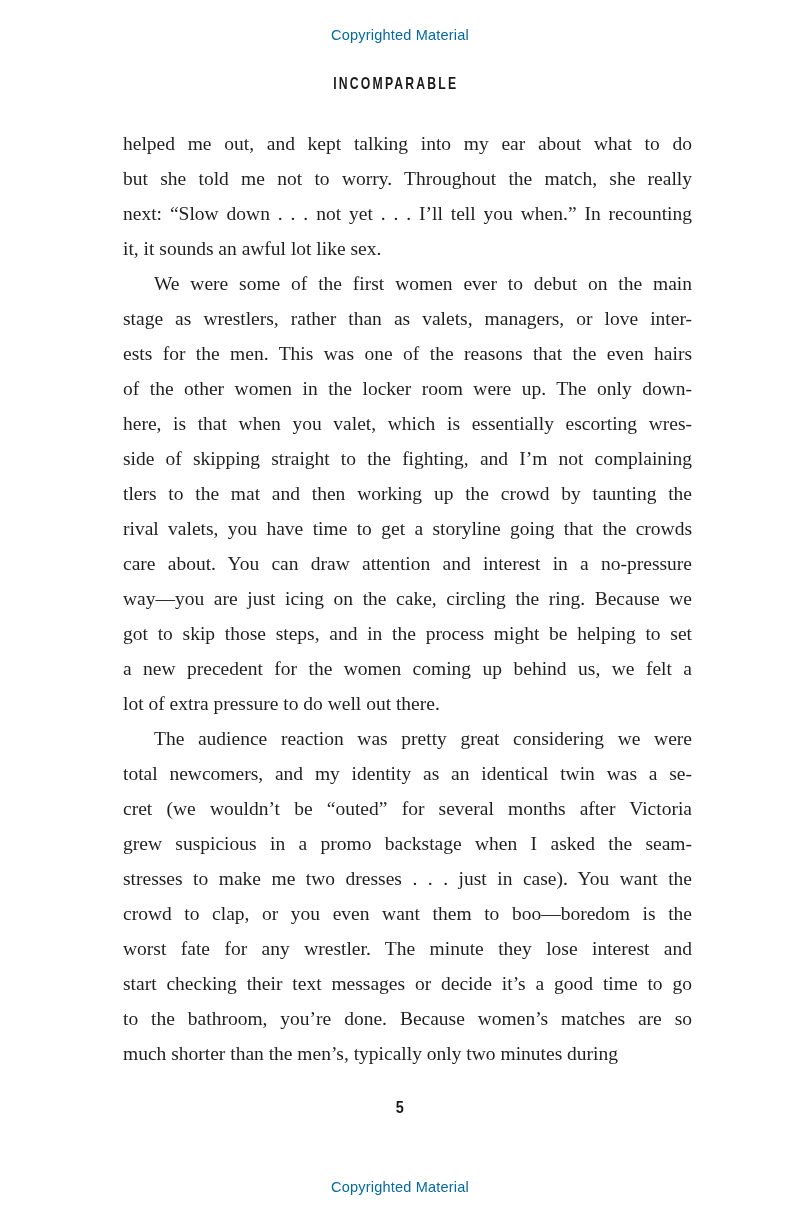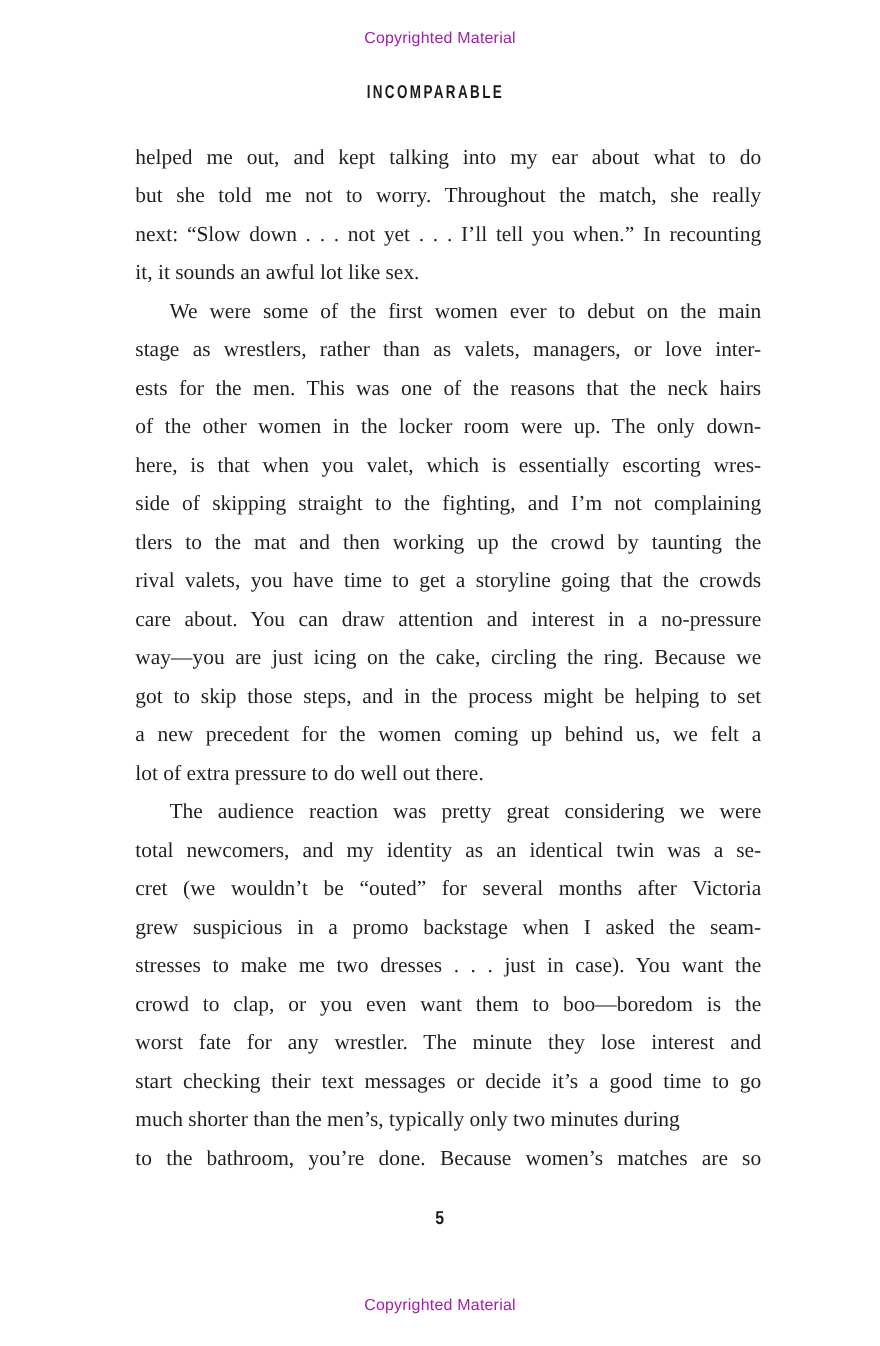--- a/index.html
+++ b/index.html
@@ -17,21 +17,21 @@
   }
   .copyright {
     position: absolute;
     left: 0;
     width: 800px;
     text-align: center;
     font-family: "Liberation Sans", "DejaVu Sans", sans-serif;
     font-size: 14.5px;
     font-weight: 400;
     letter-spacing: 0.2px;
-    color: #a21caf;
+    color: #0369a1;
   }
   .copyright.top { top: 27px; }
   .copyright.bottom { top: 1179px; }
   .running-head {
     position: absolute;
     top: 74px;
     left: 0;
     width: 792px;
     text-align: center;
     color: #1a1a1a;
@@ -94,41 +94,41 @@
     <span class="condensed">INCOMPARABLE</span>
   </div>
 
   <div class="text-block">
       <div class="line">helped me out, and kept talking into my ear about what to do</div>
       <div class="line">but she told me not to worry. Throughout the match, she really</div>
       <div class="line">next: “Slow down . . . not yet . . . I’ll tell you when.” In recounting</div>
       <div class="line last">it, it sounds an awful lot like sex.</div>
       <div class="line indent">We were some of the first women ever to debut on the main</div>
       <div class="line">stage as wrestlers, rather than as valets, managers, or love inter-</div>
-      <div class="line">ests for the men. This was one of the reasons that the neck hairs</div>
+      <div class="line">ests for the men. This was one of the reasons that the even hairs</div>
       <div class="line">of the other women in the locker room were up. The only down-</div>
       <div class="line">here, is that when you valet, which is essentially escorting wres-</div>
       <div class="line">side of skipping straight to the fighting, and I’m not complaining</div>
       <div class="line">tlers to the mat and then working up the crowd by taunting the</div>
       <div class="line">rival valets, you have time to get a storyline going that the crowds</div>
       <div class="line">care about. You can draw attention and interest in a no-pressure</div>
       <div class="line">way—you are just icing on the cake, circling the ring. Because we</div>
       <div class="line">got to skip those steps, and in the process might be helping to set</div>
       <div class="line">a new precedent for the women coming up behind us, we felt a</div>
       <div class="line last">lot of extra pressure to do well out there.</div>
       <div class="line indent">The audience reaction was pretty great considering we were</div>
       <div class="line">total newcomers, and my identity as an identical twin was a se-</div>
       <div class="line">cret (we wouldn’t be “outed” for several months after Victoria</div>
       <div class="line">grew suspicious in a promo backstage when I asked the seam-</div>
       <div class="line">stresses to make me two dresses . . . just in case). You want the</div>
       <div class="line">crowd to clap, or you even want them to boo—boredom is the</div>
       <div class="line">worst fate for any wrestler. The minute they lose interest and</div>
       <div class="line">start checking their text messages or decide it’s a good time to go</div>
+      <div class="line">to the bathroom, you’re done. Because women’s matches are so</div>
       <div class="line last">much shorter than the men’s, typically only two minutes during</div>
-      <div class="line">to the bathroom, you’re done. Because women’s matches are so</div>
     </div>
 
   <div class="page-number">
     <span class="condensed">5</span>
   </div>
 
   <div class="copyright bottom">Copyrighted Material</div>
 
 </div>
 

